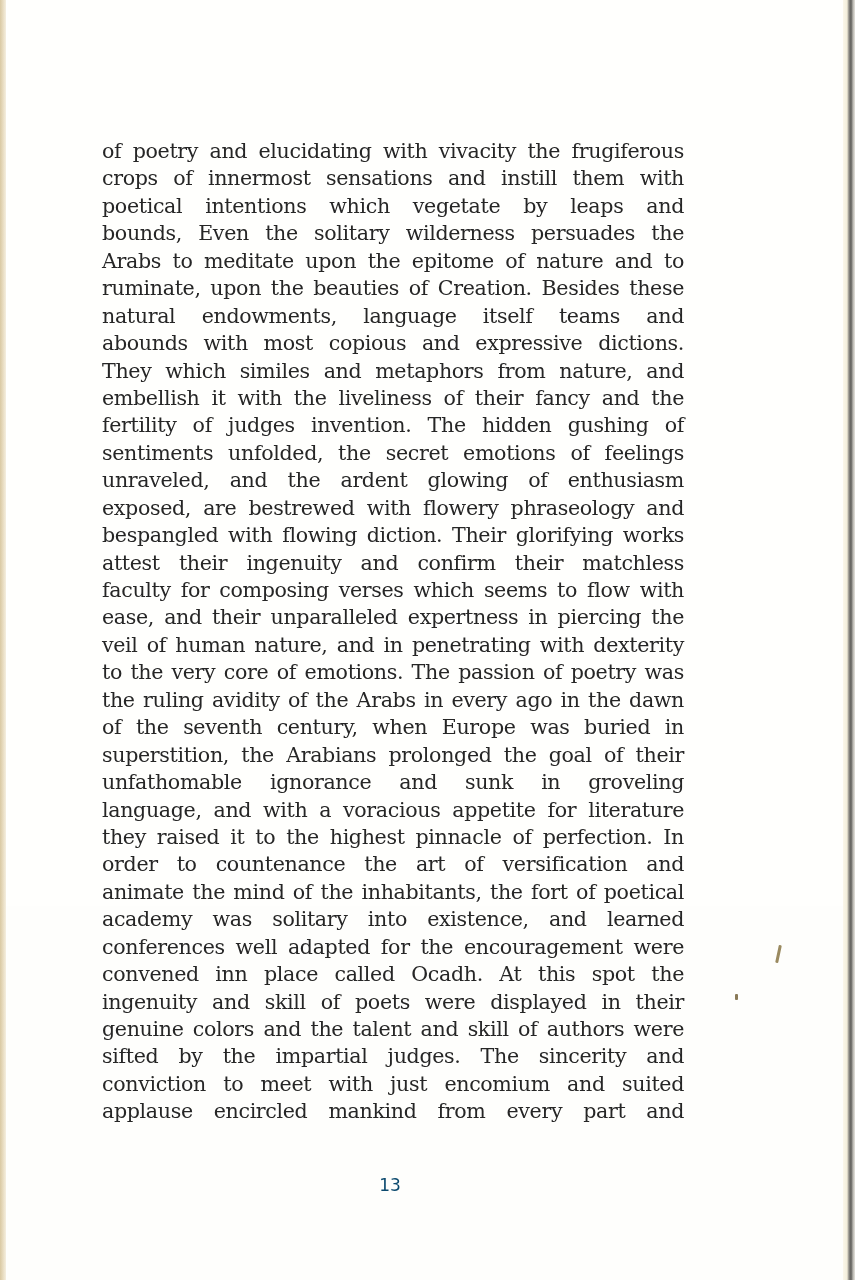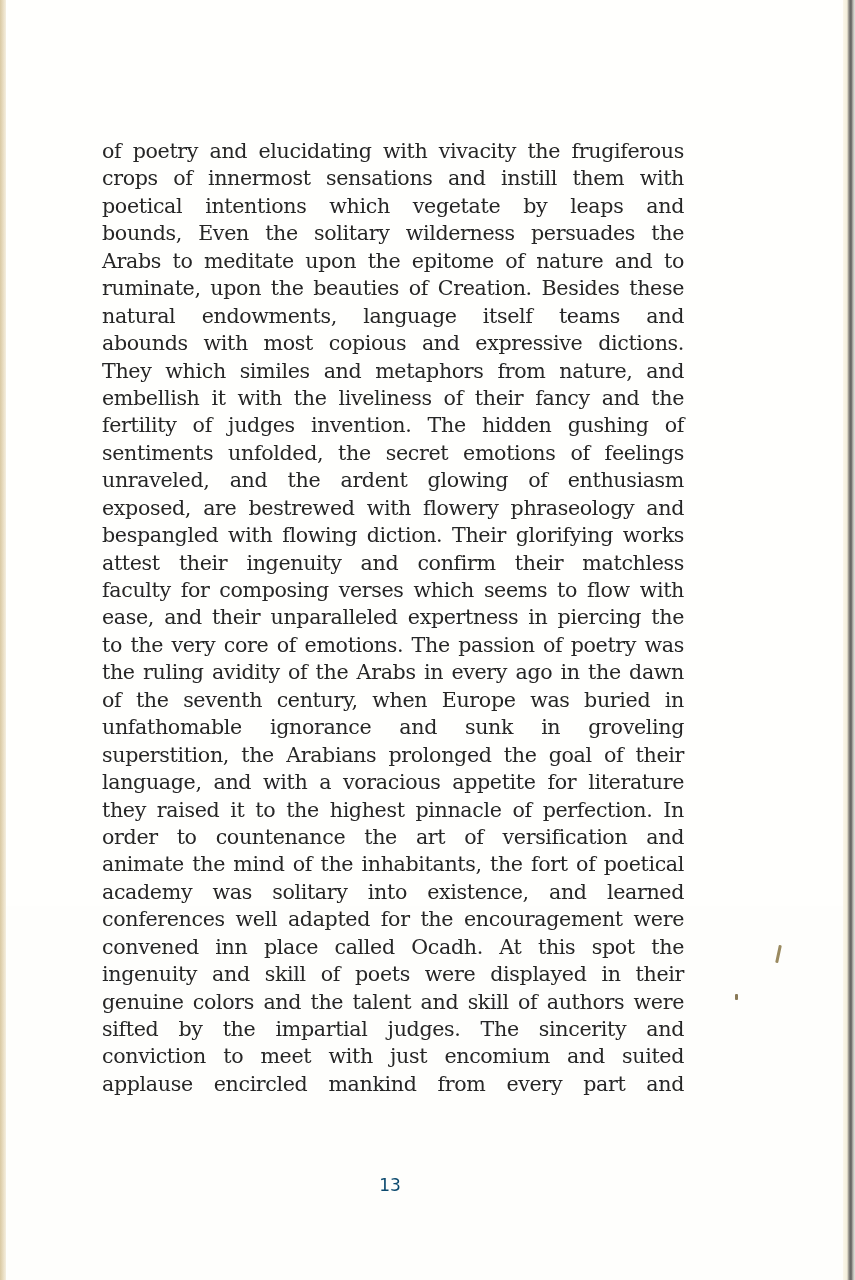--- a/index.html
+++ b/index.html
@@ -103,25 +103,26 @@
     <span class="line" style="display: block; text-align: justify; text-align-last: justify;">They which similes and metaphors from nature, and</span>
     <span class="line" style="display: block; text-align: justify; text-align-last: justify;">embellish it with the liveliness of their fancy and the</span>
     <span class="line" style="display: block; text-align: justify; text-align-last: justify;">fertility of judges invention. The hidden gushing of</span>
     <span class="line" style="display: block; text-align: justify; text-align-last: justify;">sentiments unfolded, the secret emotions of feelings</span>
     <span class="line" style="display: block; text-align: justify; text-align-last: justify;">unraveled, and the ardent glowing of enthusiasm</span>
     <span class="line" style="display: block; text-align: justify; text-align-last: justify;">exposed, are bestrewed with flowery phraseology and</span>
     <span class="line" style="display: block; text-align: justify; text-align-last: justify;">bespangled with flowing diction. Their glorifying works</span>
     <span class="line" style="display: block; text-align: justify; text-align-last: justify;">attest their ingenuity and confirm their matchless</span>
     <span class="line" style="display: block; text-align: justify; text-align-last: justify;">faculty for composing verses which seems to flow with</span>
     <span class="line" style="display: block; text-align: justify; text-align-last: justify;">ease, and their unparalleled expertness in piercing the</span>
+    <span class="line" style="display: block; text-align: justify; text-align-last: justify;">veil of human nature, and in penetrating with dexterity</span>
     <span class="line" style="display: block; text-align: justify; text-align-last: justify;">to the very core of emotions. The passion of poetry was</span>
     <span class="line" style="display: block; text-align: justify; text-align-last: justify;">the ruling avidity of the Arabs in every ago in the dawn</span>
     <span class="line" style="display: block; text-align: justify; text-align-last: justify;">of the seventh century, when Europe was buried in</span>
+    <span class="line" style="display: block; text-align: justify; text-align-last: justify;">superstition, the Arabians prolonged the goal of their</span>
     <span class="line" style="display: block; text-align: justify; text-align-last: justify;">unfathomable ignorance and sunk in groveling</span>
-    <span class="line" style="display: block; text-align: justify; text-align-last: justify;">superstition, the Arabians prolonged the goal of their</span>
     <span class="line" style="display: block; text-align: justify; text-align-last: justify;">language, and with a voracious appetite for literature</span>
     <span class="line" style="display: block; text-align: justify; text-align-last: justify;">they raised it to the highest pinnacle of perfection. In</span>
     <span class="line" style="display: block; text-align: justify; text-align-last: justify;">order to countenance the art of versification and</span>
     <span class="line" style="display: block; text-align: justify; text-align-last: justify;">animate the mind of the inhabitants, the fort of poetical</span>
     <span class="line" style="display: block; text-align: justify; text-align-last: justify;">academy was solitary into existence, and learned</span>
     <span class="line" style="display: block; text-align: justify; text-align-last: justify;">conferences well adapted for the encouragement were</span>
     <span class="line" style="display: block; text-align: justify; text-align-last: justify;">convened inn place called Ocadh. At this spot the</span>
     <span class="line" style="display: block; text-align: justify; text-align-last: justify;">ingenuity and skill of poets were displayed in their</span>
     <span class="line" style="display: block; text-align: justify; text-align-last: justify;">genuine colors and the talent and skill of authors were</span>
     <span class="line" style="display: block; text-align: justify; text-align-last: justify;">sifted by the impartial judges. The sincerity and</span>

